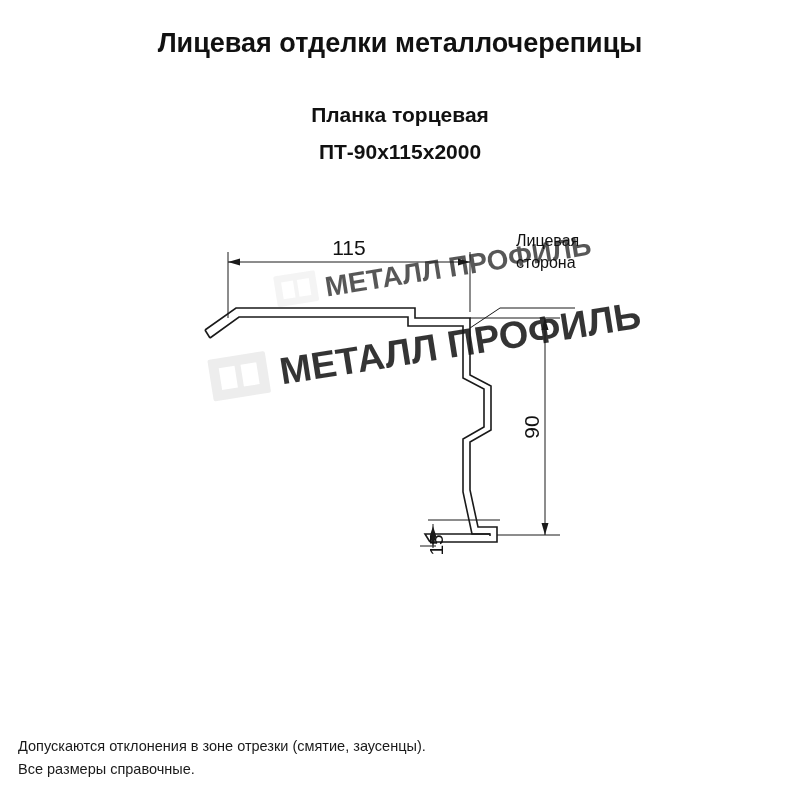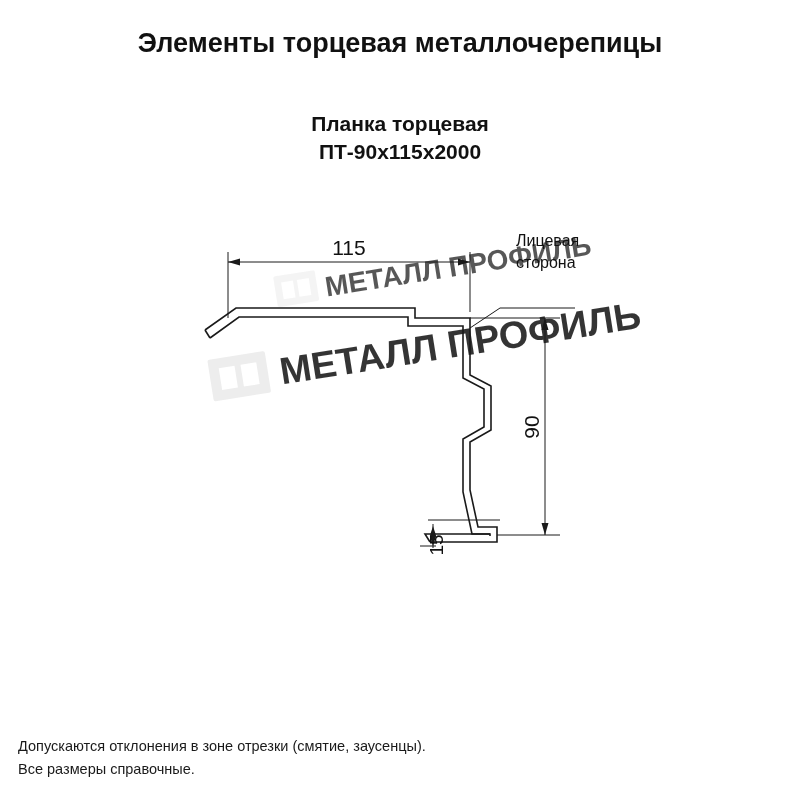--- a/index.html
+++ b/index.html
@@ -26,21 +26,21 @@
     left: 0;
     width: 800px;
     text-align: center;
     font-size: 27px;
     font-weight: bold;
     letter-spacing: 0px;
     color: #111111;
   }
   .subtitle {
     position: absolute;
-    top: 112px;
+    top: 103px;
     left: 0;
     width: 800px;
     text-align: center;
     font-size: 21px;
     font-weight: bold;
     color: #111111;
   }
   .code {
     position: absolute;
     top: 140px;
@@ -80,21 +80,21 @@
   svg text {
     font-family: "Liberation Sans", sans-serif;
     fill: #111111;
   }
 </style>
 </head>
 <body>
 
 <div class="page">
 
-  <div class="title">Элементы торцевая металлочерепицы</div>
+  <div class="title">Лицевая отделки металлочерепицы</div>
   <div class="subtitle">Планка торцевая</div>
   <div class="code">ПТ-90х115х2000</div>
 
   <svg class="watermark" viewBox="0 0 520 290">
     <g opacity="0.85" transform="rotate(-9 260 145)">
       <g fill="#eaeaea">
         <rect x="72" y="100" width="58" height="42" rx="2"></rect>
         <rect x="82" y="110" width="16" height="22" fill="#ffffff"></rect>
         <rect x="104" y="110" width="16" height="22" fill="#ffffff"></rect>
       </g>

